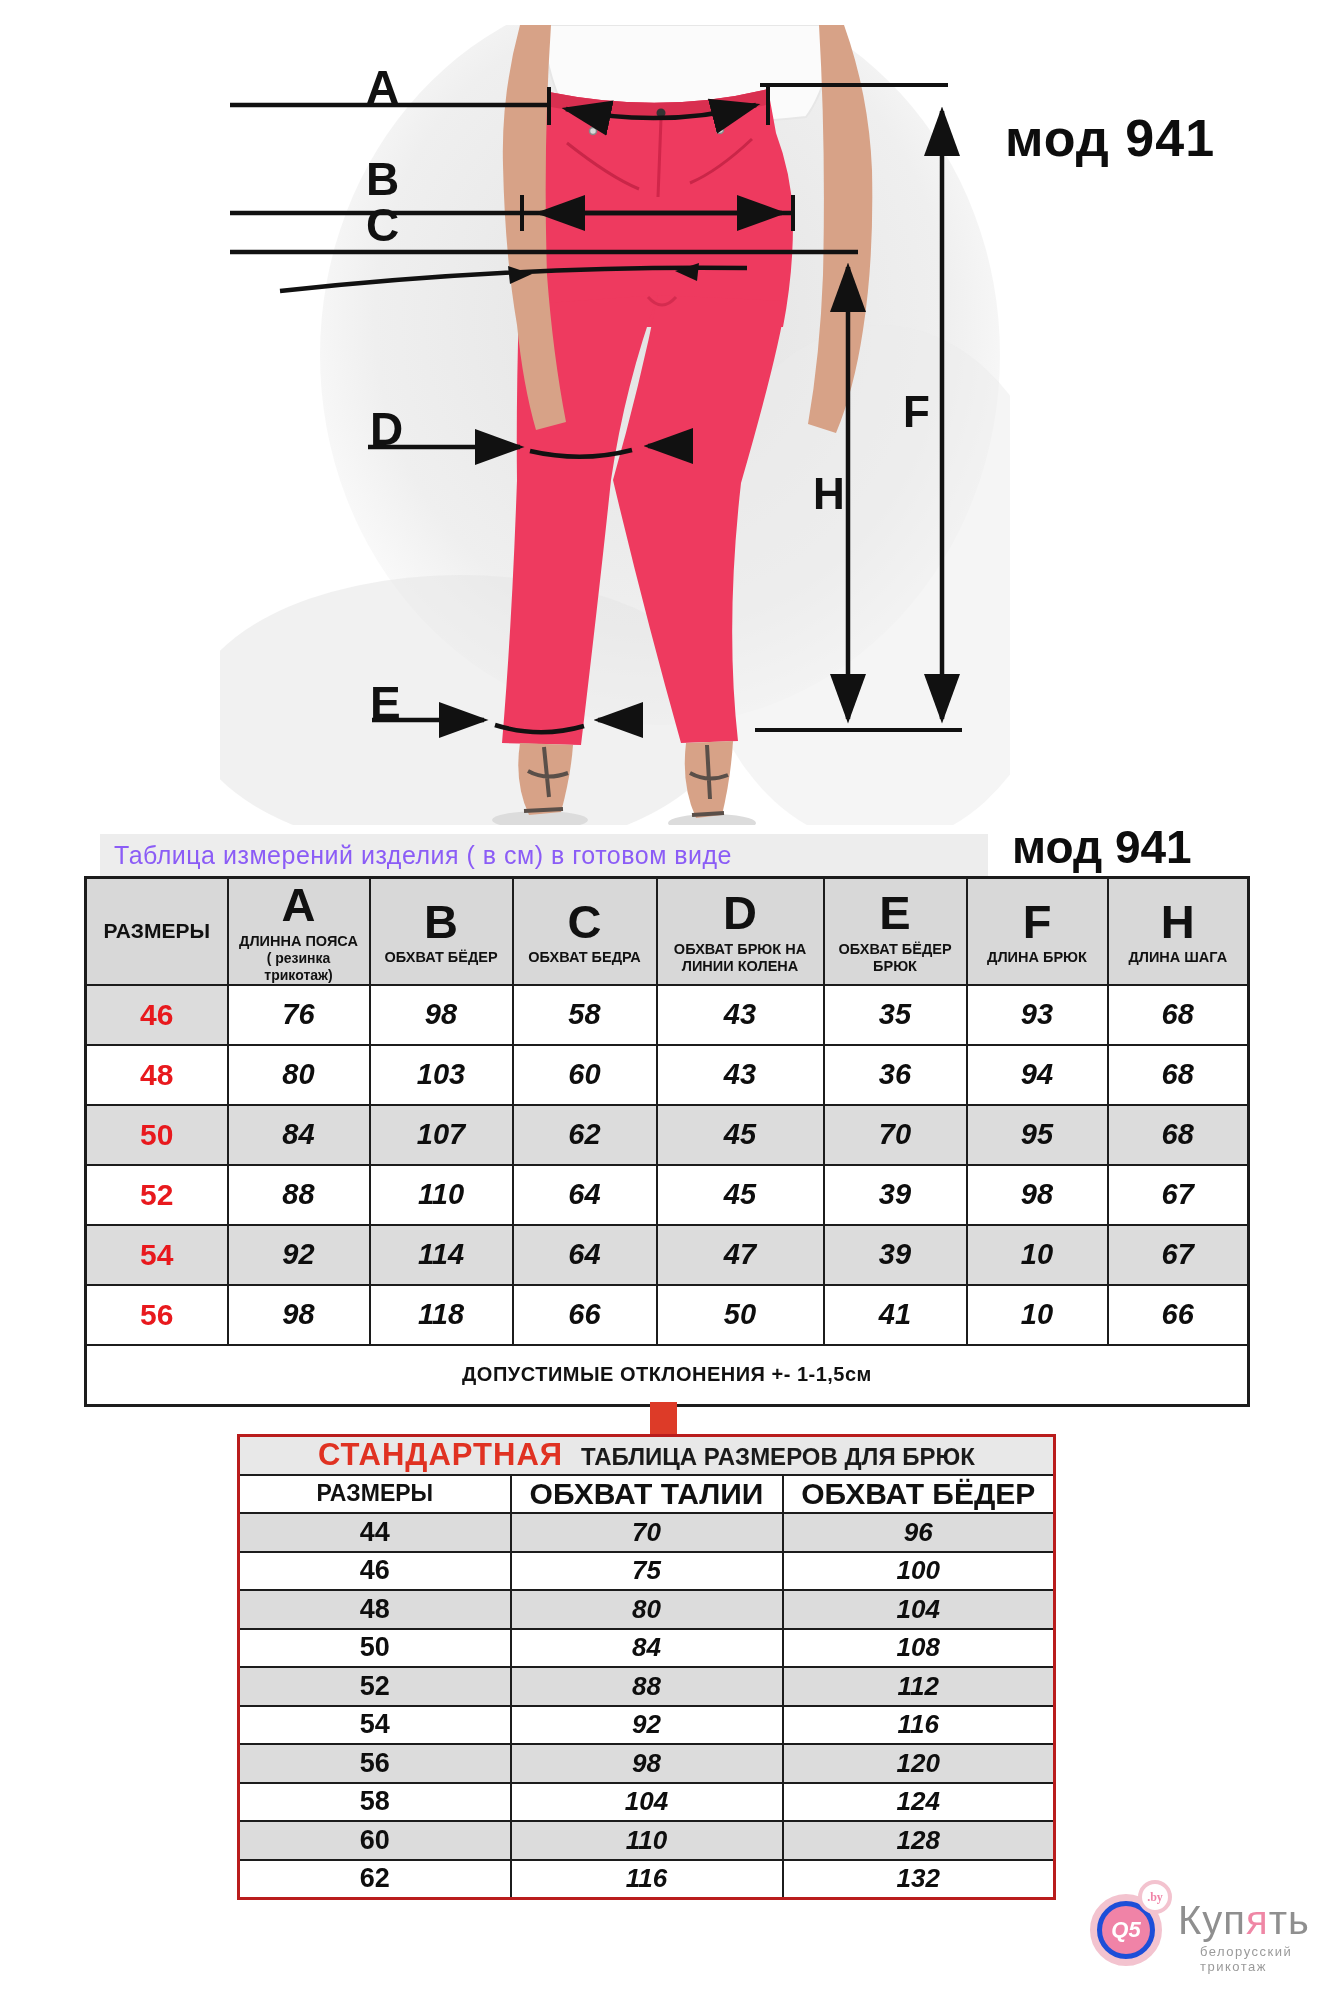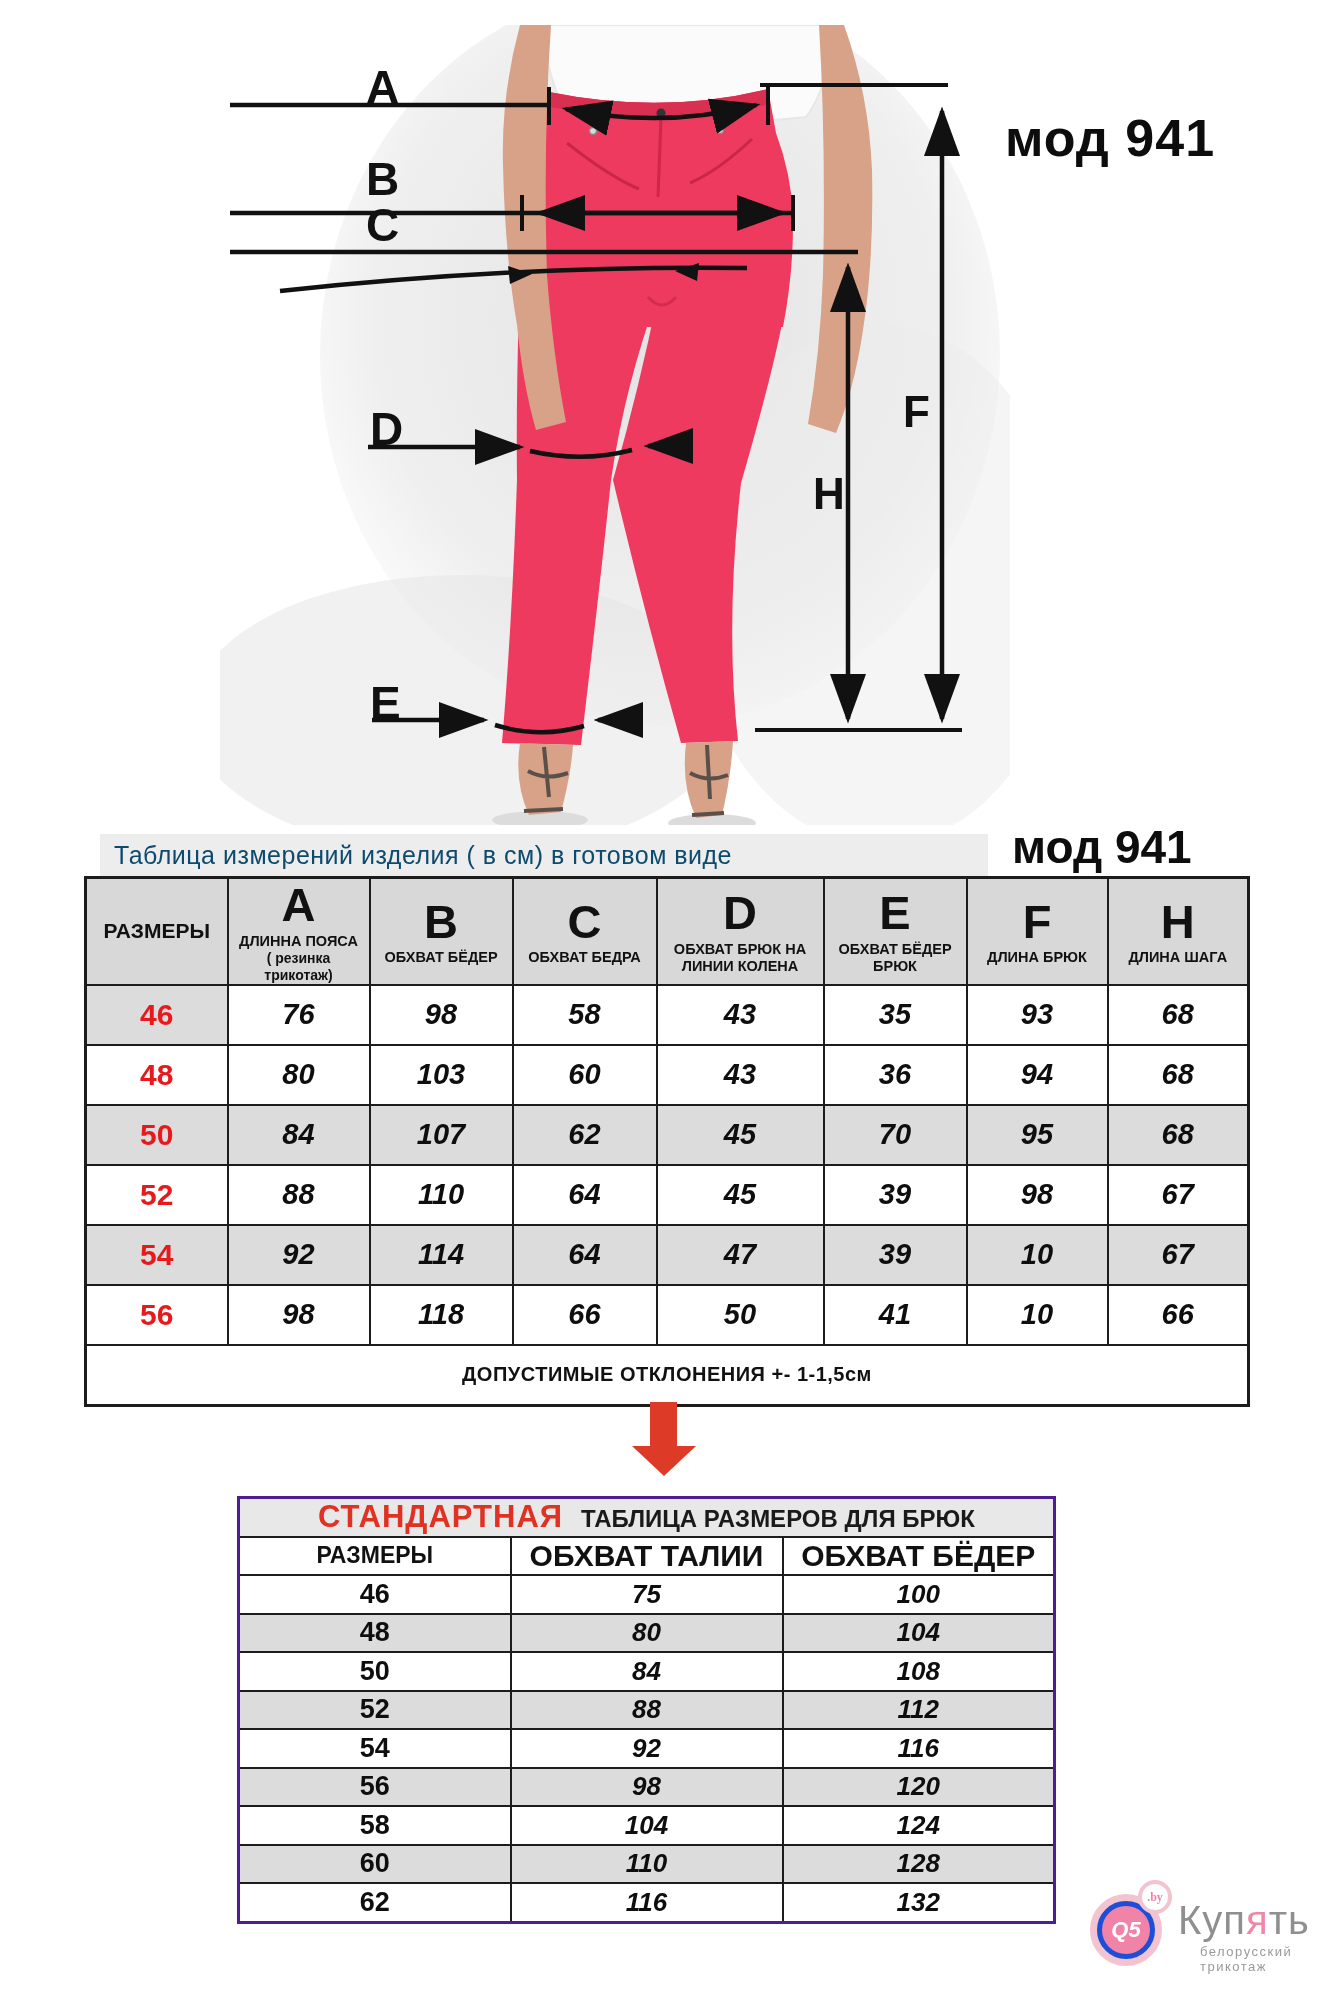--- a/index.html
+++ b/index.html
@@ -6,42 +6,42 @@
   .page{position:relative;width:1333px;height:2000px;background:#ffffff;overflow:hidden;
         font-family:"Liberation Sans", sans-serif;color:#111;}
   
   .photo{position:absolute;left:220px;top:25px;width:790px;height:800px;}
   .mlabel{font-family:"Liberation Sans",sans-serif;font-weight:bold;fill:#111;}
   
   .mod-top{position:absolute;left:1005px;top:108px;width:320px;font-size:52px;font-weight:bold;color:#0d0d0d;letter-spacing:1px;}
   
   .t1-title-strip{position:absolute;left:100px;top:834px;width:888px;height:42px;background:#ededed;
       display:flex;align-items:center;padding-left:14px;box-sizing:border-box;
-      font-size:25px;color:#0c4a6e;letter-spacing:0.5px;}
+      font-size:25px;color:#8b5cf6;letter-spacing:0.5px;}
   .mod-table{position:absolute;left:1012px;top:820px;width:260px;font-size:46px;font-weight:bold;color:#0d0d0d;}
   table{border-collapse:collapse;table-layout:fixed;background:#fff;}
   .t1{position:absolute;left:84px;top:876px;width:1163px;border:3px solid #1c1c1c;}
   .t1 td{border:2px solid #1c1c1c;text-align:center;vertical-align:middle;padding:0;}
   .t1-size-h{background:#d8d8d8;font-size:21px;font-weight:bold;}
   .t1-hcell{background:#d8d8d8;height:117px;}
   .t1-letter{font-size:47px;font-weight:bold;line-height:1.1;}
   .t1-desc{font-size:14.5px;font-weight:bold;line-height:1.2;padding:2px 3px 0 3px;}
   .t1-desc2{font-size:14px;font-weight:bold;line-height:1.2;padding:0 6px;}
   .t1 tbody td{height:58px;}
   .t1-size{color:#e8191d;font-size:30px;font-weight:bold;}
   .t1-val{font-size:29px;font-weight:bold;font-style:italic;color:#0e0e0e;}
   .cell-shaded{background:#dcdcdc;}
   .t1-footer{height:55px;font-size:20px;font-weight:bold;letter-spacing:0.5px;}
   
   .red-arrow{position:absolute;left:0;top:0;}
   .ra-shaft{position:absolute;left:650px;top:1402px;width:27px;height:45px;background:#dd3b28;}
   .ra-head{position:absolute;left:632px;top:1446px;width:0;height:0;
       border-left:32px solid transparent;border-right:32px solid transparent;border-top:30px solid #dd3b28;}
   
-  .t2{position:absolute;left:237px;top:1496px;width:816px;border:3px solid #4c1d95;}
+  .t2{position:absolute;left:237px;top:1434px;width:816px;border:3px solid #b91c1c;}
   .t2 td{border:2px solid #1c1c1c;text-align:center;vertical-align:middle;padding:0;}
   .t2-title-cell{height:56px;background:#e8e8e8;}
   .t2-accent{color:#e03222;font-size:31px;font-weight:bold;letter-spacing:1px;margin-right:18px;}
   .t2-rest{color:#1a1a1a;font-size:24px;font-weight:bold;}
   .t2-hrow td{height:72px;background:#fff;}
   .t2-h-size{font-size:23px;font-weight:bold;}
   .t2-h-big{font-size:30px;font-weight:bold;}
   .t2 tbody td{height:36.5px;}
   .t2-size{font-size:27px;font-weight:bold;color:#0e0e0e;}
   .t2-val{font-size:26px;font-weight:bold;font-style:italic;color:#0e0e0e;}
@@ -293,20 +293,25 @@
         </td>
       </tr>
       <tr class="t2-hrow" id="t2-header-row">
           <td class="t2-h-size">РАЗМЕРЫ</td>
           <td class="t2-h-big">ОБХВАТ ТАЛИИ</td>
           <td class="t2-h-big">ОБХВАТ БЁДЕР</td>
         </tr>
     </tbody>
     <tbody id="t2-body">
         <tr>
+          <td class="t2-size cell-shaded">44</td>
+          <td class="t2-val cell-shaded">70</td>
+          <td class="t2-val cell-shaded">96</td>
+        </tr>
+        <tr>
           <td class="t2-size">46</td>
           <td class="t2-val">75</td>
           <td class="t2-val">100</td>
         </tr>
         <tr>
           <td class="t2-size cell-shaded">48</td>
           <td class="t2-val cell-shaded">80</td>
           <td class="t2-val cell-shaded">104</td>
         </tr>
         <tr>

